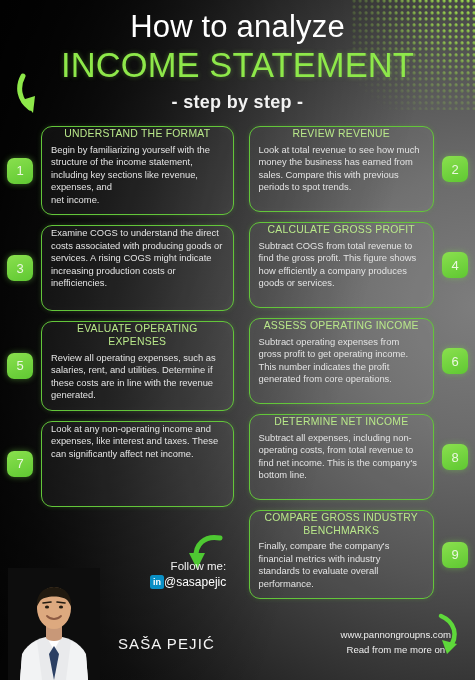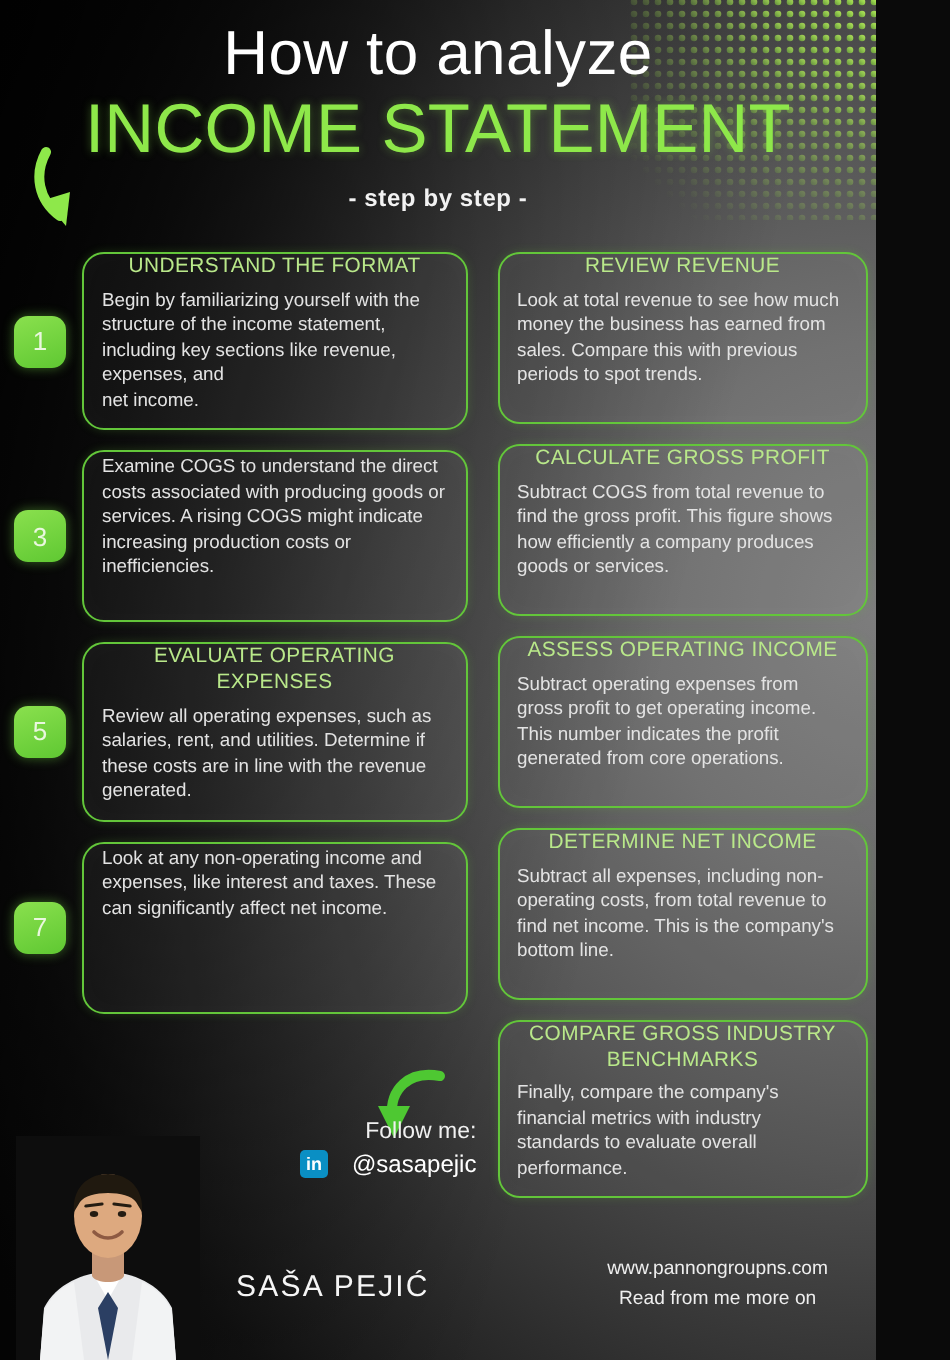--- a/index.html
+++ b/index.html
@@ -4,21 +4,21 @@
 <style>
   html,body{margin:0;padding:0;}
   body{
     width:475px;height:680px;
     font-family:"Liberation Sans", sans-serif;
     background:#0a0a0a;
     overflow:hidden;
   }
   #poster{
     position:relative;
-    width:438px;height:680px;
+    width:475px;height:680px;
     overflow:hidden;
     background:
       radial-gradient(ellipse 120% 90% at 100% 45%, #7d7d7d 0%, #6b6b6b 22%, #4e4e4e 45%, #2c2c2c 68%, #141414 85%, #080808 100%);
   }
   #poster::after{
     content:"";
     position:absolute;inset:0;
     background:linear-gradient(105deg, rgba(0,0,0,.92) 0%, rgba(0,0,0,.72) 18%, rgba(0,0,0,.30) 42%, rgba(0,0,0,0) 68%);
     pointer-events:none;
   }
@@ -47,21 +47,21 @@
     color:#8ee84a;
     font-size:34.5px;
     font-weight:400;
     letter-spacing:.1px;
     line-height:1.1;
     margin:2px 0 0 0;
     text-shadow:0 0 5px rgba(140,232,74,.35);
   }
   .title-3{
     color:#f2f2f2;
-    font-size:12px;
+    font-size:18px;
     font-weight:700;
     letter-spacing:.3px;
     margin:7px 0 0 0;
   }
 
   
   .arrow-header{position:absolute;left:16px;top:70px;z-index:5;}
   .arrow-follow{position:absolute;left:186px;top:531px;z-index:5;}
   .arrow-bottom{position:absolute;left:435px;top:612px;z-index:5;}
 
@@ -136,21 +136,21 @@
     position:absolute;
     left:150px;top:560px;
     z-index:5;
     text-align:right;
   }
   .follow-label{
     color:#f0f0f0;
     font-size:11.5px;
     margin:0 0 3px 2px;
   }
-  .handle-row{display:flex;align-items:center;gap:12px;}
+  .handle-row{display:flex;align-items:center;gap:0;}
   .li-icon{
     width:14px;height:14px;border-radius:2.5px;
     background:#0a8fc4;
     display:flex;align-items:center;justify-content:center;
     color:#fff;font-size:9px;font-weight:700;
     font-family:"Liberation Sans", sans-serif;
     line-height:1;
   }
   .handle{color:#ffffff;font-size:12px;}
   .author{

